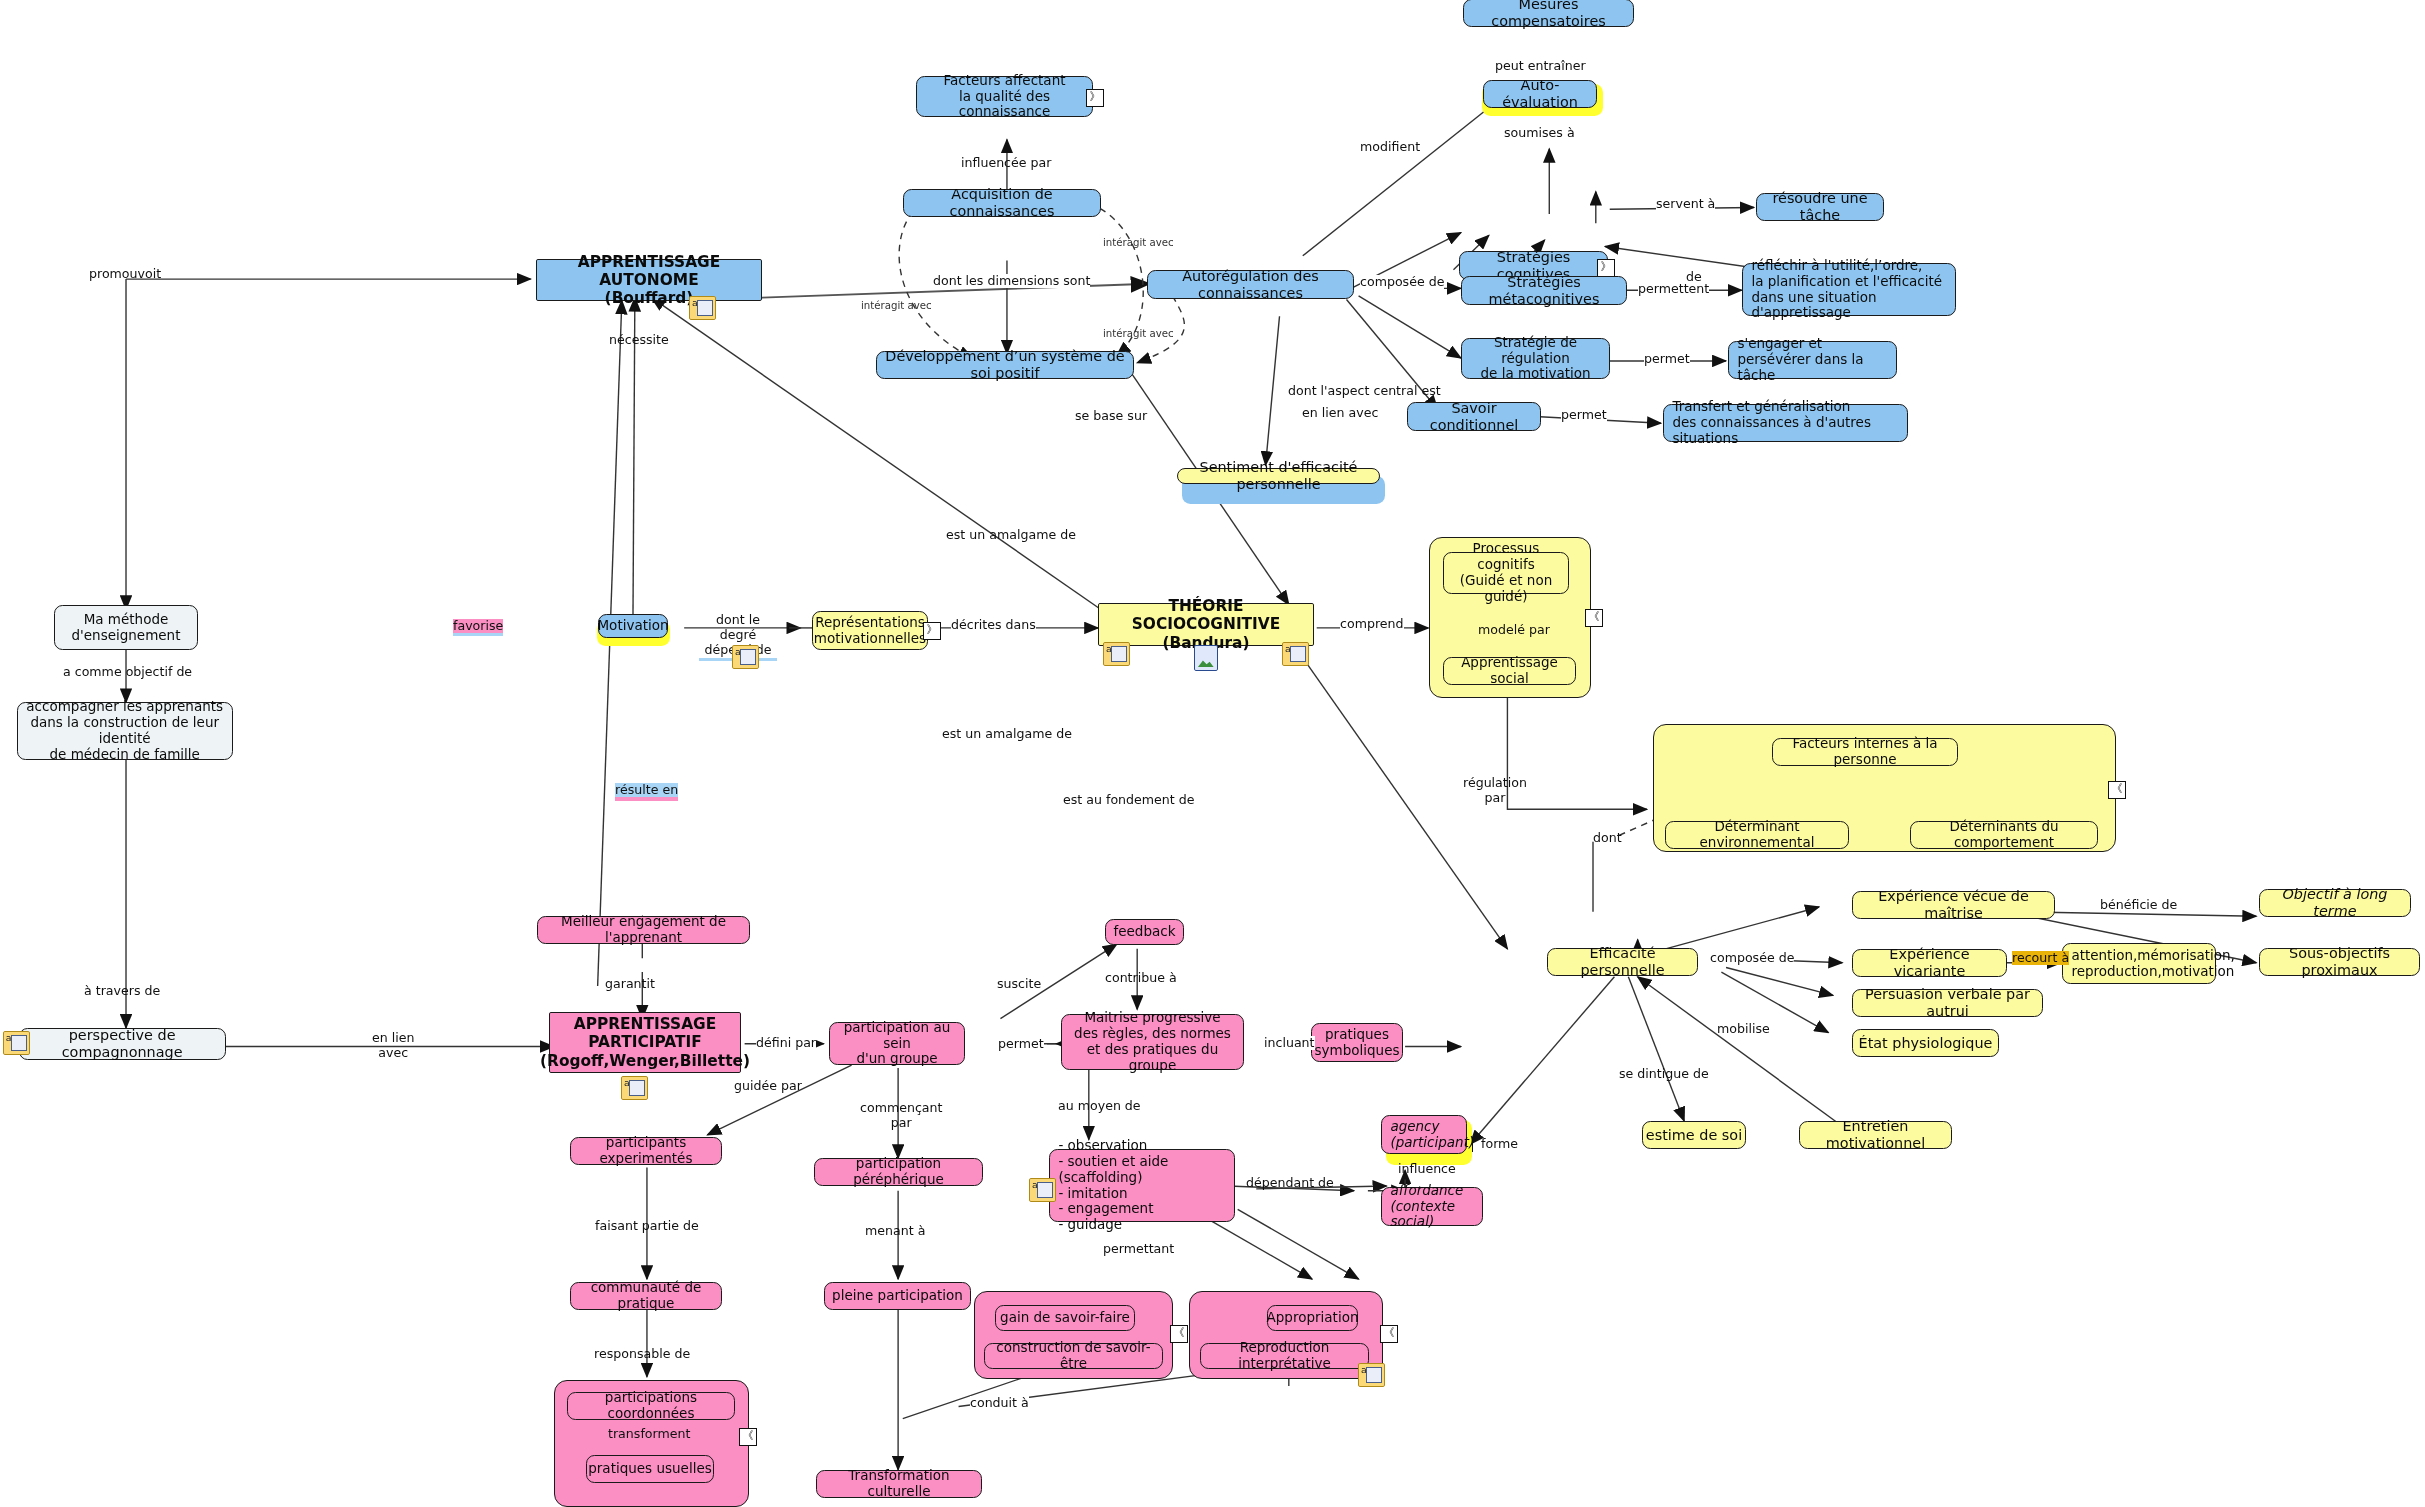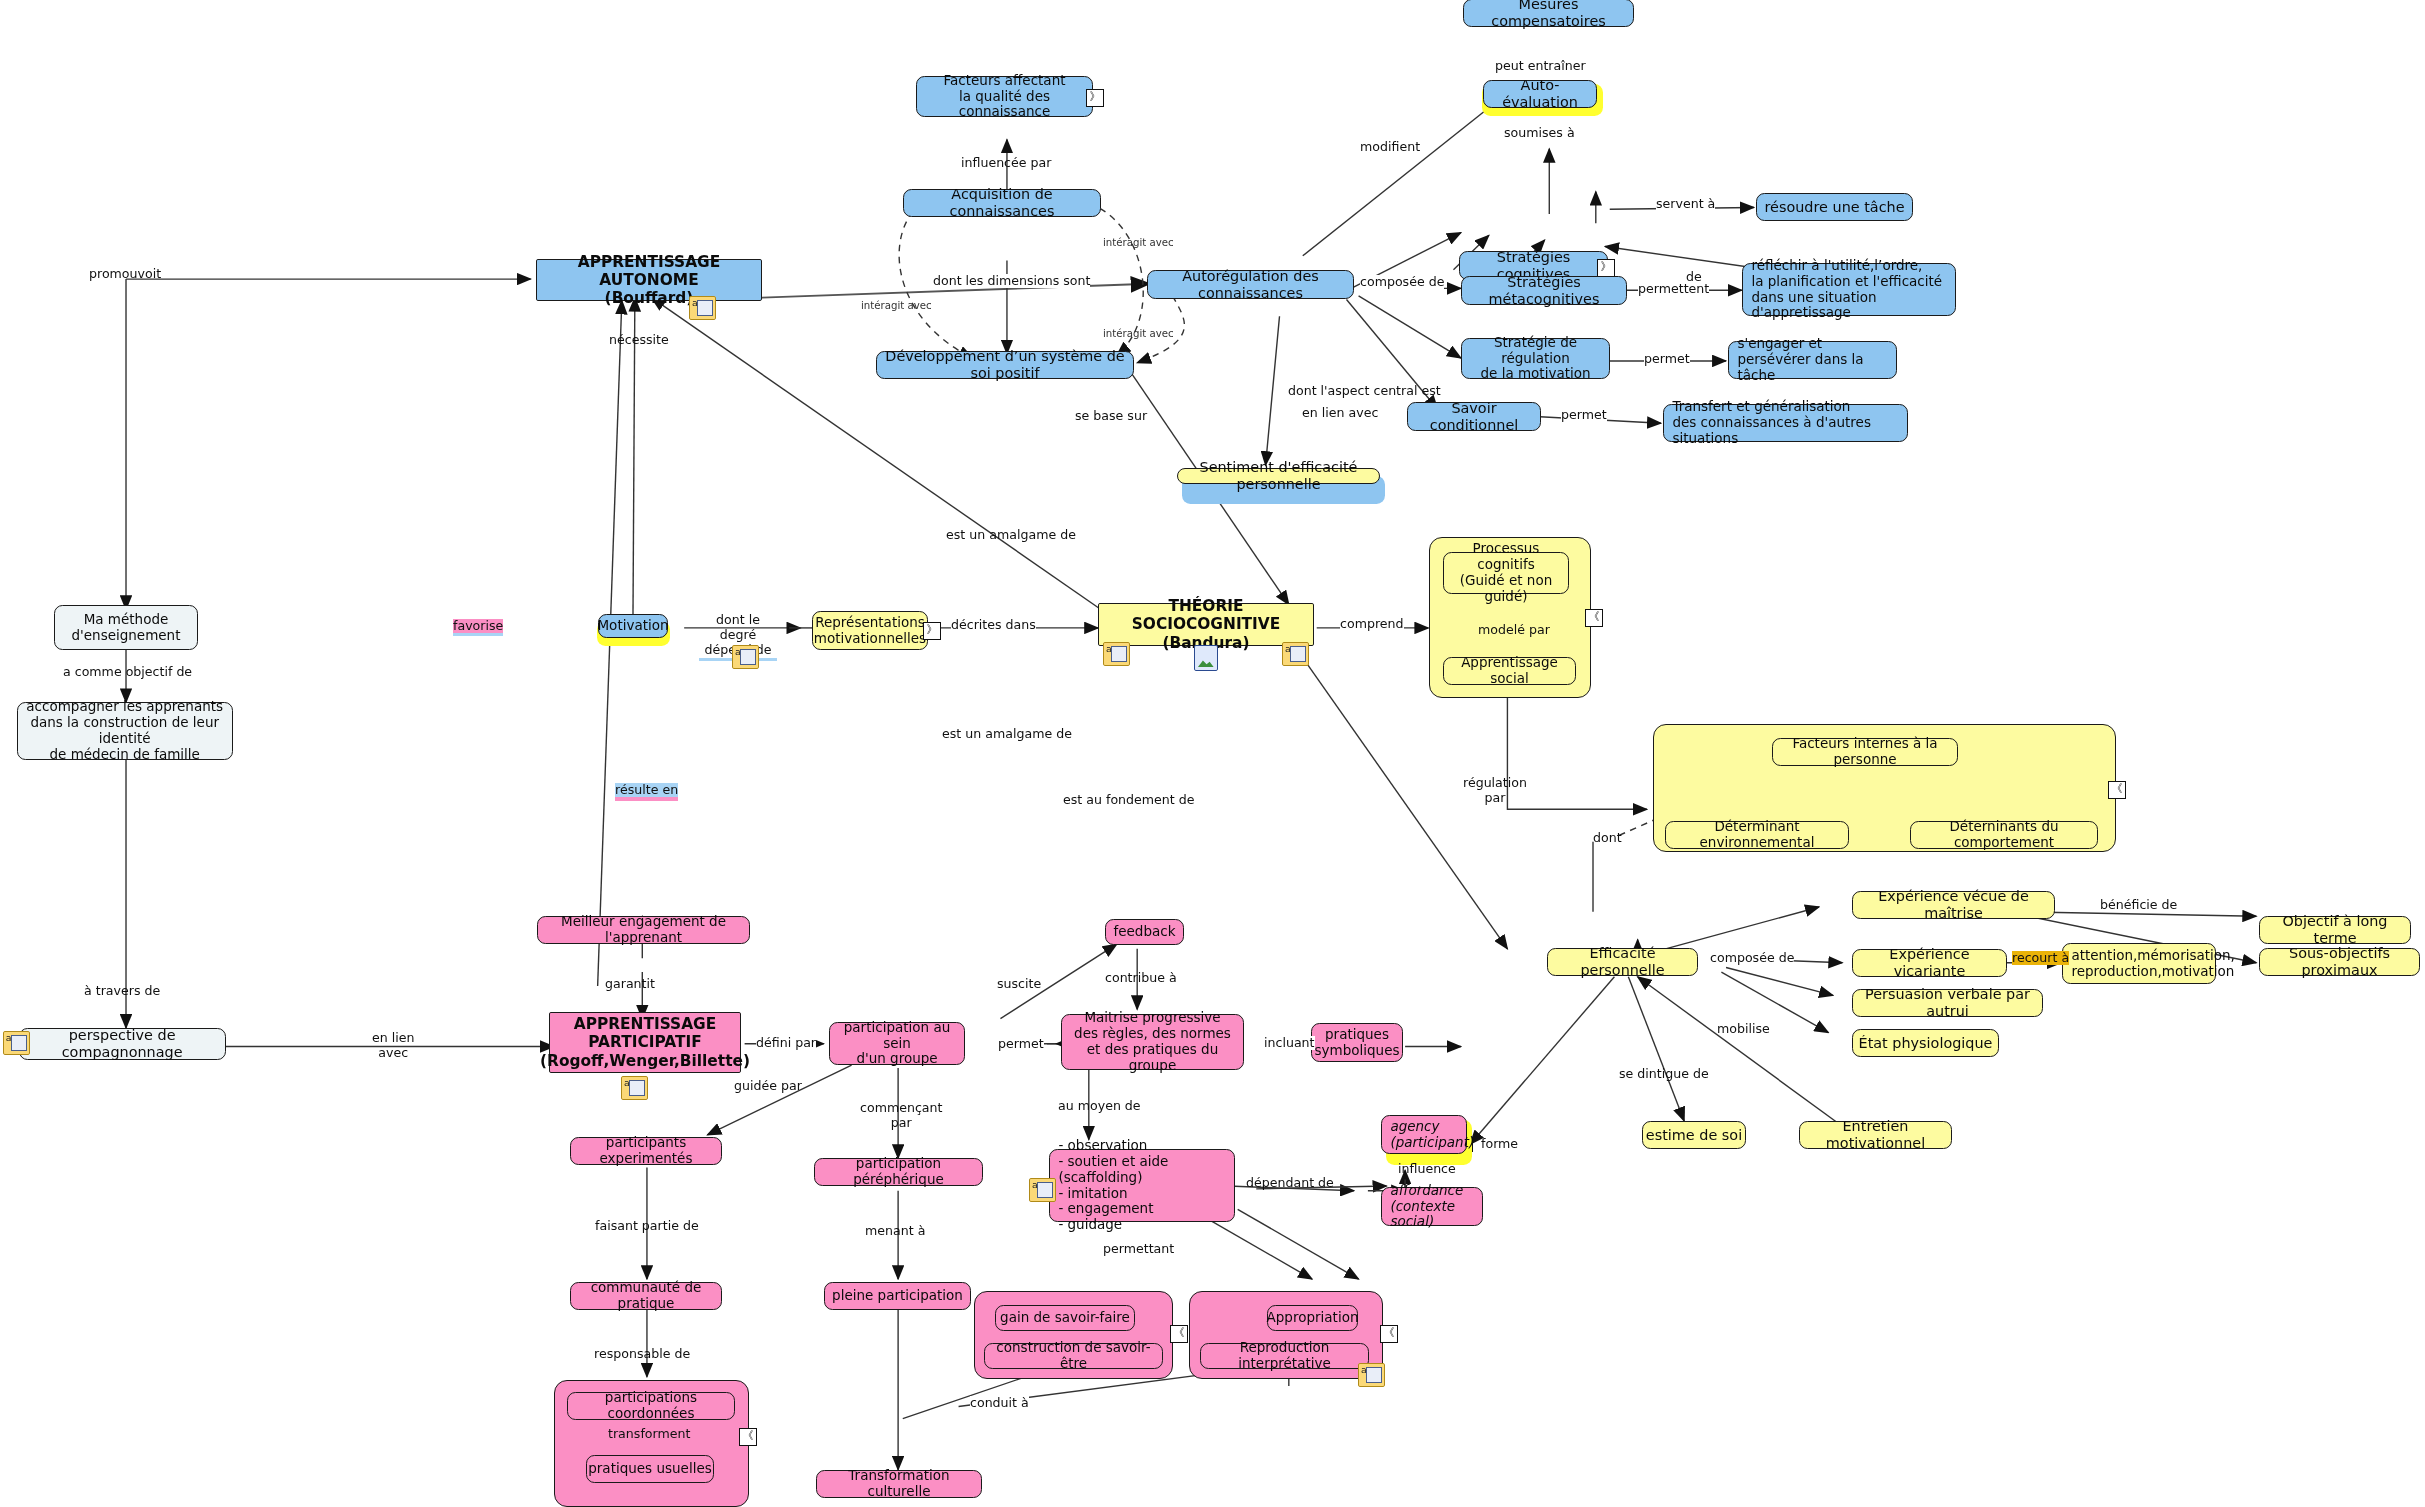--- a/index.html
+++ b/index.html
@@ -231,21 +231,21 @@
 <div class="node rnd blue fs15" style="left:1461px;top:276px;width:166px;height:29px;">
   <span>Stratégies métacognitives</span>
 </div>
 <div class="node rnd blue fs14" style="left:1461px;top:338px;width:149px;height:41px;">
   <span style="white-space:pre-line">Stratégie de régulation
 de la motivation</span>
 </div>
 <div class="node rnd blue fs15" style="left:1407px;top:402px;width:134px;height:29px;">
   <span>Savoir conditionnel</span>
 </div>
-<div class="node rnd blue fs15" style="left:1756px;top:193px;width:157px;height:28px;">
+<div class="node rnd blue fs15" style="left:1756px;top:193px;width:128px;height:28px;">
   <span>résoudre une tâche</span>
 </div>
 <div class="node rnd blue fs14 lft" style="left:1742px;top:263px;width:214px;height:53px;">
   <span style="white-space:pre-line">réfléchir à l'utilité,l’ordre,
 la planification et l'efficacité
 dans une situation d'appretissage</span>
 </div>
 <div class="node rnd blue fs14 lft" style="left:1728px;top:341px;width:169px;height:38px;">
   <span style="white-space:pre-line">s'engager et
 persévérer dans la tâche</span>
@@ -350,21 +350,21 @@
 <div class="node rnd yellow fs15" style="left:1852px;top:989px;width:191px;height:28px;">
   <span>Persuasion verbale par autrui</span>
 </div>
 <div class="node rnd yellow fs15" style="left:1852px;top:1029px;width:147px;height:28px;">
   <span>État physiologique</span>
 </div>
 <div class="node rnd yellow fs14 lft" style="left:2062px;top:943px;width:154px;height:41px;">
   <span style="white-space:pre-line">attention,mémorisation,
 reproduction,motivation</span>
 </div>
-<div class="node rnd yellow fs15" style="left:2259px;top:916px;width:152px;height:28px;">
+<div class="node rnd yellow fs15" style="left:2259px;top:889px;width:152px;height:28px;font-style:italic;">
   <span>Objectif à long terme</span>
 </div>
 <div class="node rnd yellow fs15" style="left:2259px;top:948px;width:161px;height:28px;">
   <span>Sous-objectifs proximaux</span>
 </div>
 <div class="node rnd yellow fs15" style="left:1642px;top:1121px;width:104px;height:28px;">
   <span>estime de soi</span>
 </div>
 <div class="node rnd yellow fs15" style="left:1799px;top:1121px;width:153px;height:28px;">
   <span>Entretien motivationnel</span>

